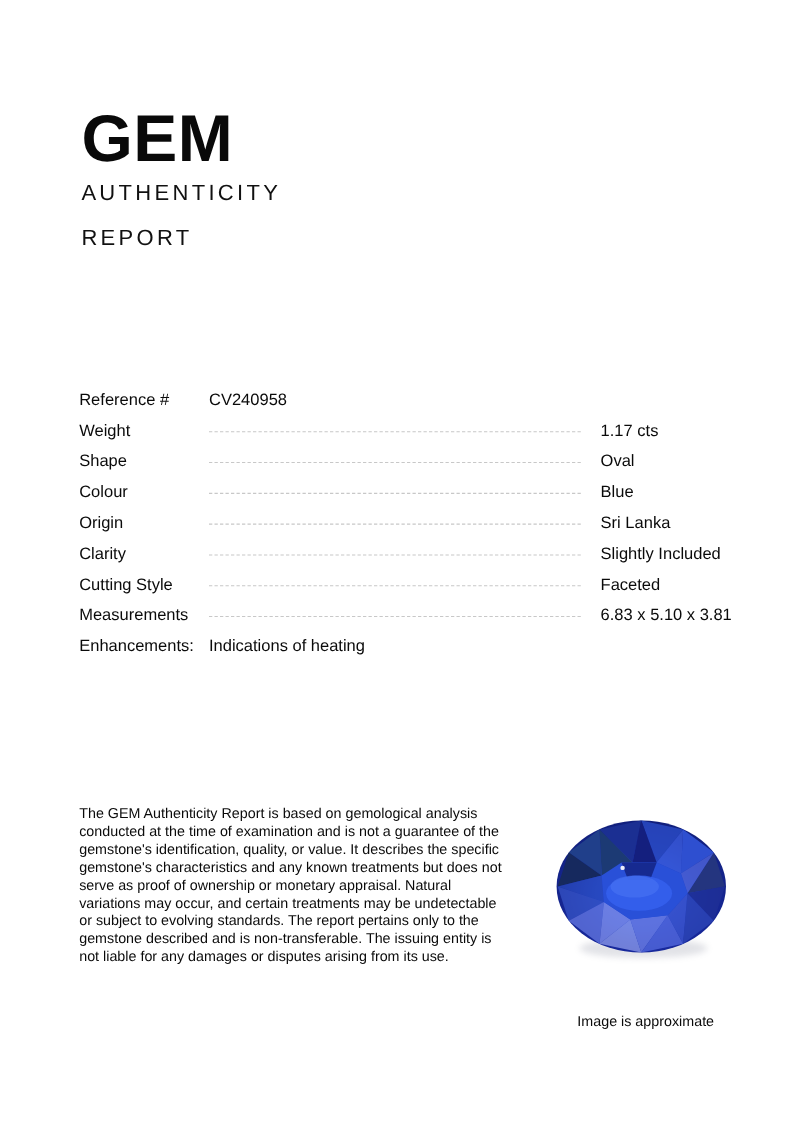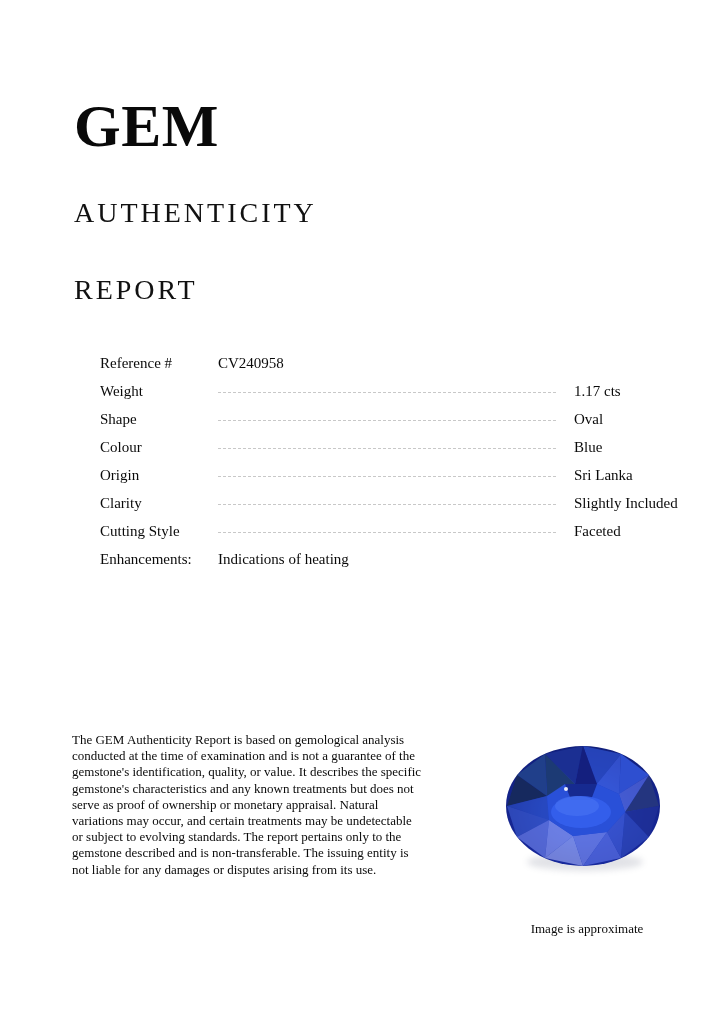--- a/index.html
+++ b/index.html
@@ -1,53 +1,51 @@
 <!DOCTYPE html>
 <html><head>
 <meta charset="utf-8">
 <style>
   html, body { margin: 0; padding: 0; background: #ffffff; }
   .page {
     position: relative;
     width: 724px;
     height: 1024px;
     background: #ffffff;
-    font-family: Liberation Serif, serif;
+    font-family: Liberation Sans, sans-serif;
     color: #000;
     overflow: hidden;
   }
 
   
   .header { position: absolute; left: 74px; top: 96px; }
   .title {
     margin: 0;
     font-size: 60px;
     font-weight: 700;
     line-height: 60px;
     letter-spacing: 0.5px;
     color: #090909;
   }
   .subtitle {
-    font-size: 28px;
+    font-size: 20px;
     font-weight: 400;
     line-height: 41px;
     letter-spacing: 3px;
     color: #111;
-    margin-top: 36px;
   }
 
   
   .fields { position: absolute; left: 72px; top: 349px; width: 600px; }
   .frow {
     display: grid;
     grid-template-columns: 118px 347px 1fr;
     height: 28px;
     align-items: center;
     font-size: 15px;
-    margin-left: 28px;
   }
   .frow .flabel { white-space: nowrap; color: #0a0a0a; }
   .frow .leader {
     height: 0;
     border-bottom: 1px dashed #c8c8c8;
     margin-right: 9px;
     align-self: center;
     margin-top: 2px;
   }
   .frow .fvalue { padding-left: 9px; white-space: nowrap; color: #0a0a0a; }
@@ -129,20 +127,25 @@
       <span class="leader"></span>
       <span class="fvalue">Slightly Included</span>
     </div>
 
     <div class="frow">
       <span class="flabel">Cutting Style</span>
       <span class="leader"></span>
       <span class="fvalue">Faceted</span>
     </div>
 
+    <div class="frow">
+      <span class="flabel">Measurements</span>
+      <span class="leader"></span>
+      <span class="fvalue">6.83 x 5.10 x 3.81</span>
+    </div>
 
     <div class="frow">
       <span class="flabel">Enhancements:</span>
       <span class="finline">Indications of heating</span>
       <span></span>
     </div>
 
 
   </div>
 

